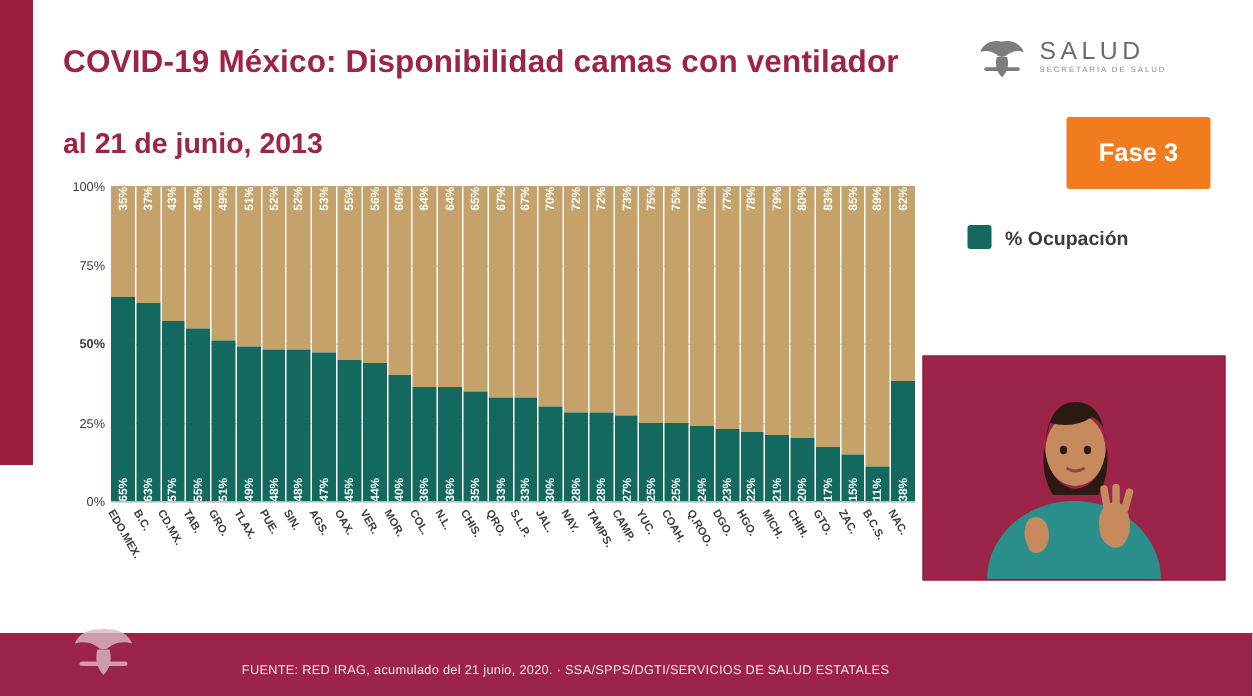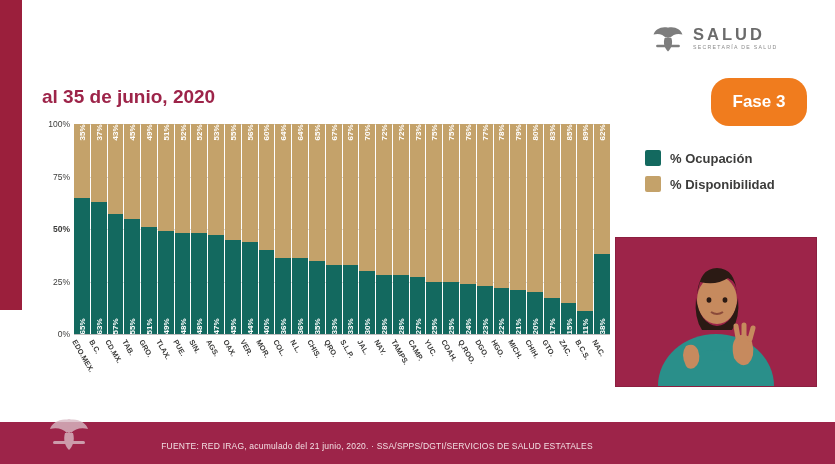--- a/index.html
+++ b/index.html
@@ -35,27 +35,27 @@
   }
   .subtitle{
     position:absolute;left:42px;top:86px;width:560px;
     color:#9d2449;font-size:19px;font-weight:bold;
   }
 
   
   .salud{position:absolute;right:24px;top:18px;width:160px;height:40px;display:flex;align-items:center;gap:8px;}
   .salud-eagle{width:34px;height:34px;}
   .salud-text{display:flex;flex-direction:column;line-height:1;}
-  .salud-main{color:#6b6b6b;font-size:16.5px;font-weight:bold;letter-spacing:3px;}
+  .salud-main{color:#6b6b6b;font-size:16.5px;font-weight:normal;letter-spacing:3px;}
   .salud-sub{color:#8a8a8a;font-size:5.2px;letter-spacing:1.3px;margin-top:3px;}
 
   
   .fase{
     position:absolute;right:28px;top:78px;width:96px;height:48px;
-    background:#f07c1e;border-radius:18px;
+    background:#f07c1e;border-radius:2px;
     display:flex;align-items:center;justify-content:center;
     color:#ffffff;font-size:17px;font-weight:bold;
   }
 
   
   .legend{position:absolute;right:20px;top:150px;width:170px;}
   .legend-row{display:flex;align-items:center;margin-bottom:10px;}
   .legend-swatch{width:16px;height:16px;border-radius:2px;margin-right:9px;flex:none;}
   .legend-label{font-size:13px;color:#3c3c3b;font-weight:bold;}
 
@@ -101,21 +101,22 @@
   .axis-zero{position:absolute;left:34px;top:210px;width:536px;height:1px;background:#bdbdbd;}
 </style>
 </head>
 <body>
 
 <div id="root">
 
   <div class="left-bar"></div>
   <div class="left-bar-white"></div>
 
-  <div class="subtitle">al 35 de junio, 2020</div>
+  <div class="title">COVID-19 México: Disponibilidad camas con ventilador</div>
+  <div class="subtitle">al 21 de junio, 2013</div>
 
   <div class="salud">
     <svg class="salud-eagle" viewBox="0 0 40 40">
       <g fill="#7d7d7d">
         <ellipse cx="20" cy="14" rx="4" ry="6"></ellipse>
         <path d="M20 8 C12 6 5 10 3 16 C9 14 14 16 18 20 Z"></path>
         <path d="M20 8 C28 6 35 10 37 16 C31 14 26 16 22 20 Z"></path>
         <path d="M16 20 C14 26 16 32 20 36 C24 32 26 26 24 20 Z"></path>
         <rect x="6" y="28" width="28" height="3" rx="1.5"></rect>
       </g>
@@ -125,24 +126,20 @@
       <div class="salud-sub">SECRETARÍA DE SALUD</div>
     </div>
   </div>
 
   <div class="fase">Fase 3</div>
 
   <div class="legend">
     <div class="legend-row">
       <div class="legend-swatch" style="background:#13695f"></div>
       <div class="legend-label">% Ocupación</div>
-    </div>
-    <div class="legend-row">
-      <div class="legend-swatch" style="background:#c4a26a"></div>
-      <div class="legend-label">% Disponibilidad</div>
     </div>
   </div>
 
   <div class="video">
     <svg viewBox="0 0 200 148" width="200" height="148">
       <rect width="200" height="148" fill="#9d2449"></rect>
       <ellipse cx="100" cy="148" rx="58" ry="52" fill="#2a8f8a"></ellipse>
       <path d="M70 148 L70 120 Q100 104 130 120 L130 148 Z" fill="#2a8f8a"></path>
       <ellipse cx="101" cy="62" rx="20" ry="24" fill="#c68a5e"></ellipse>
       <path d="M81 56 Q84 30 101 30 Q119 30 121 56 Q121 44 112 40 Q100 48 84 44 Z" fill="#2b1a14"></path>

